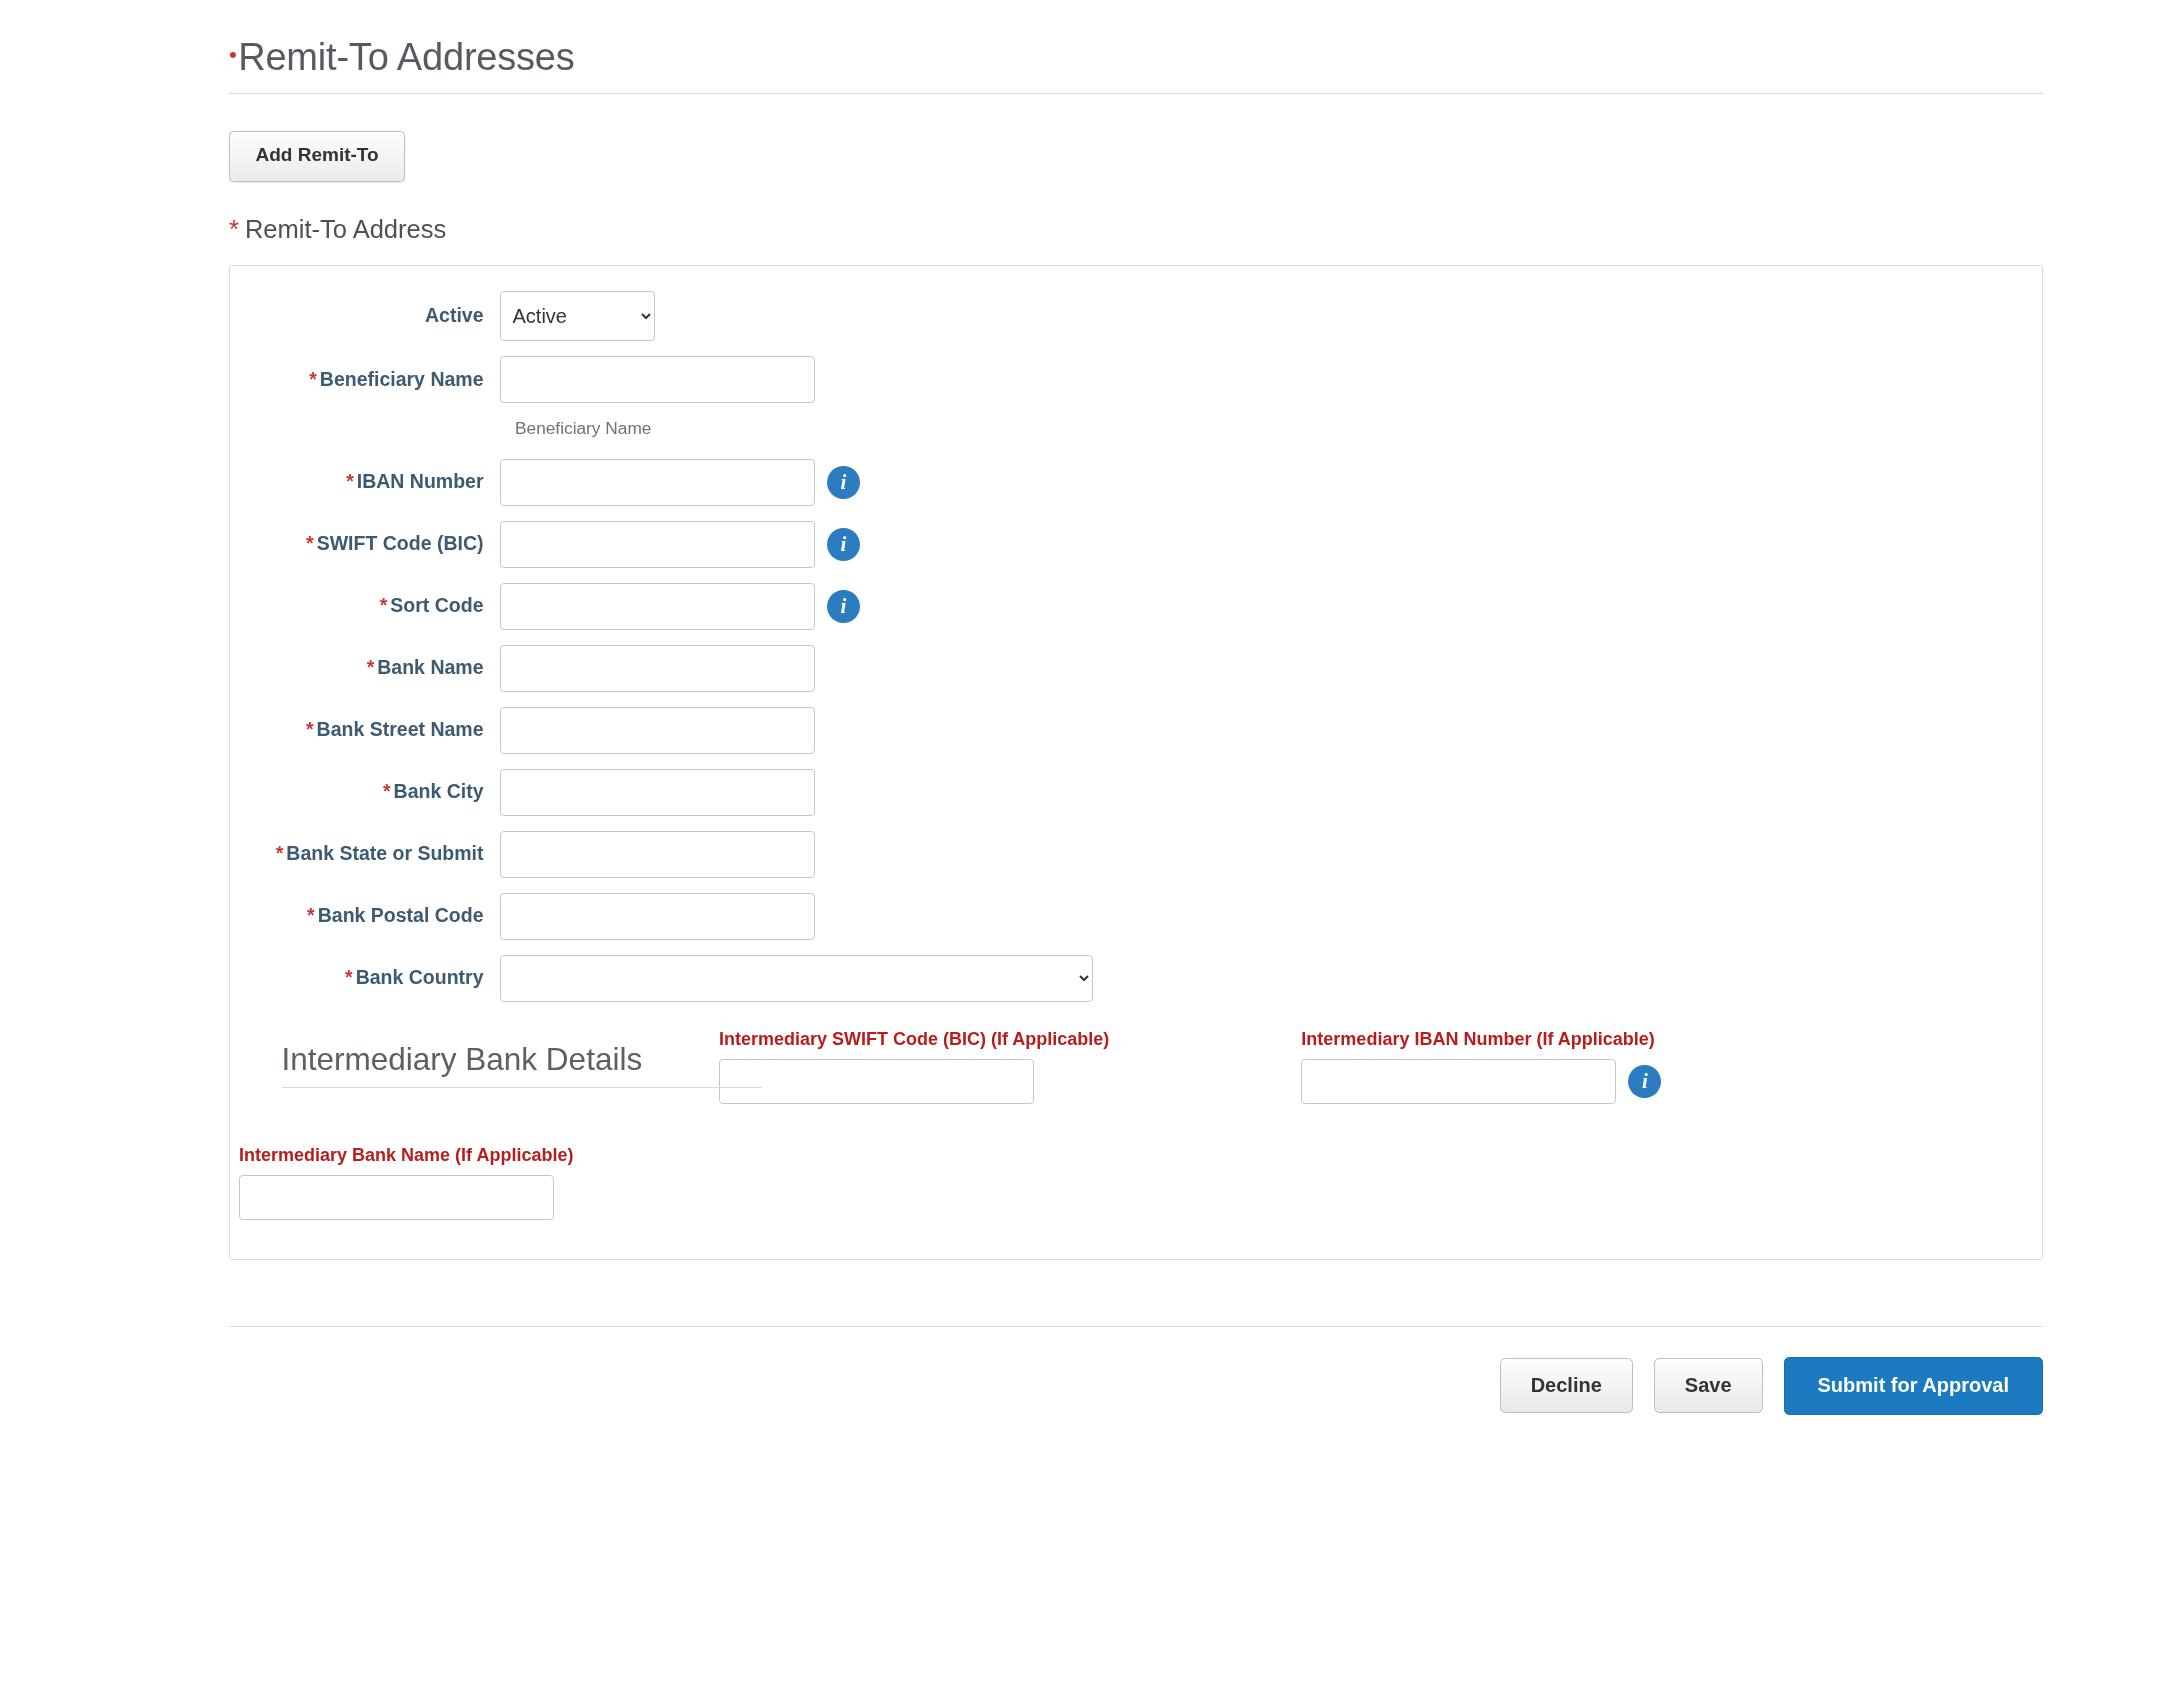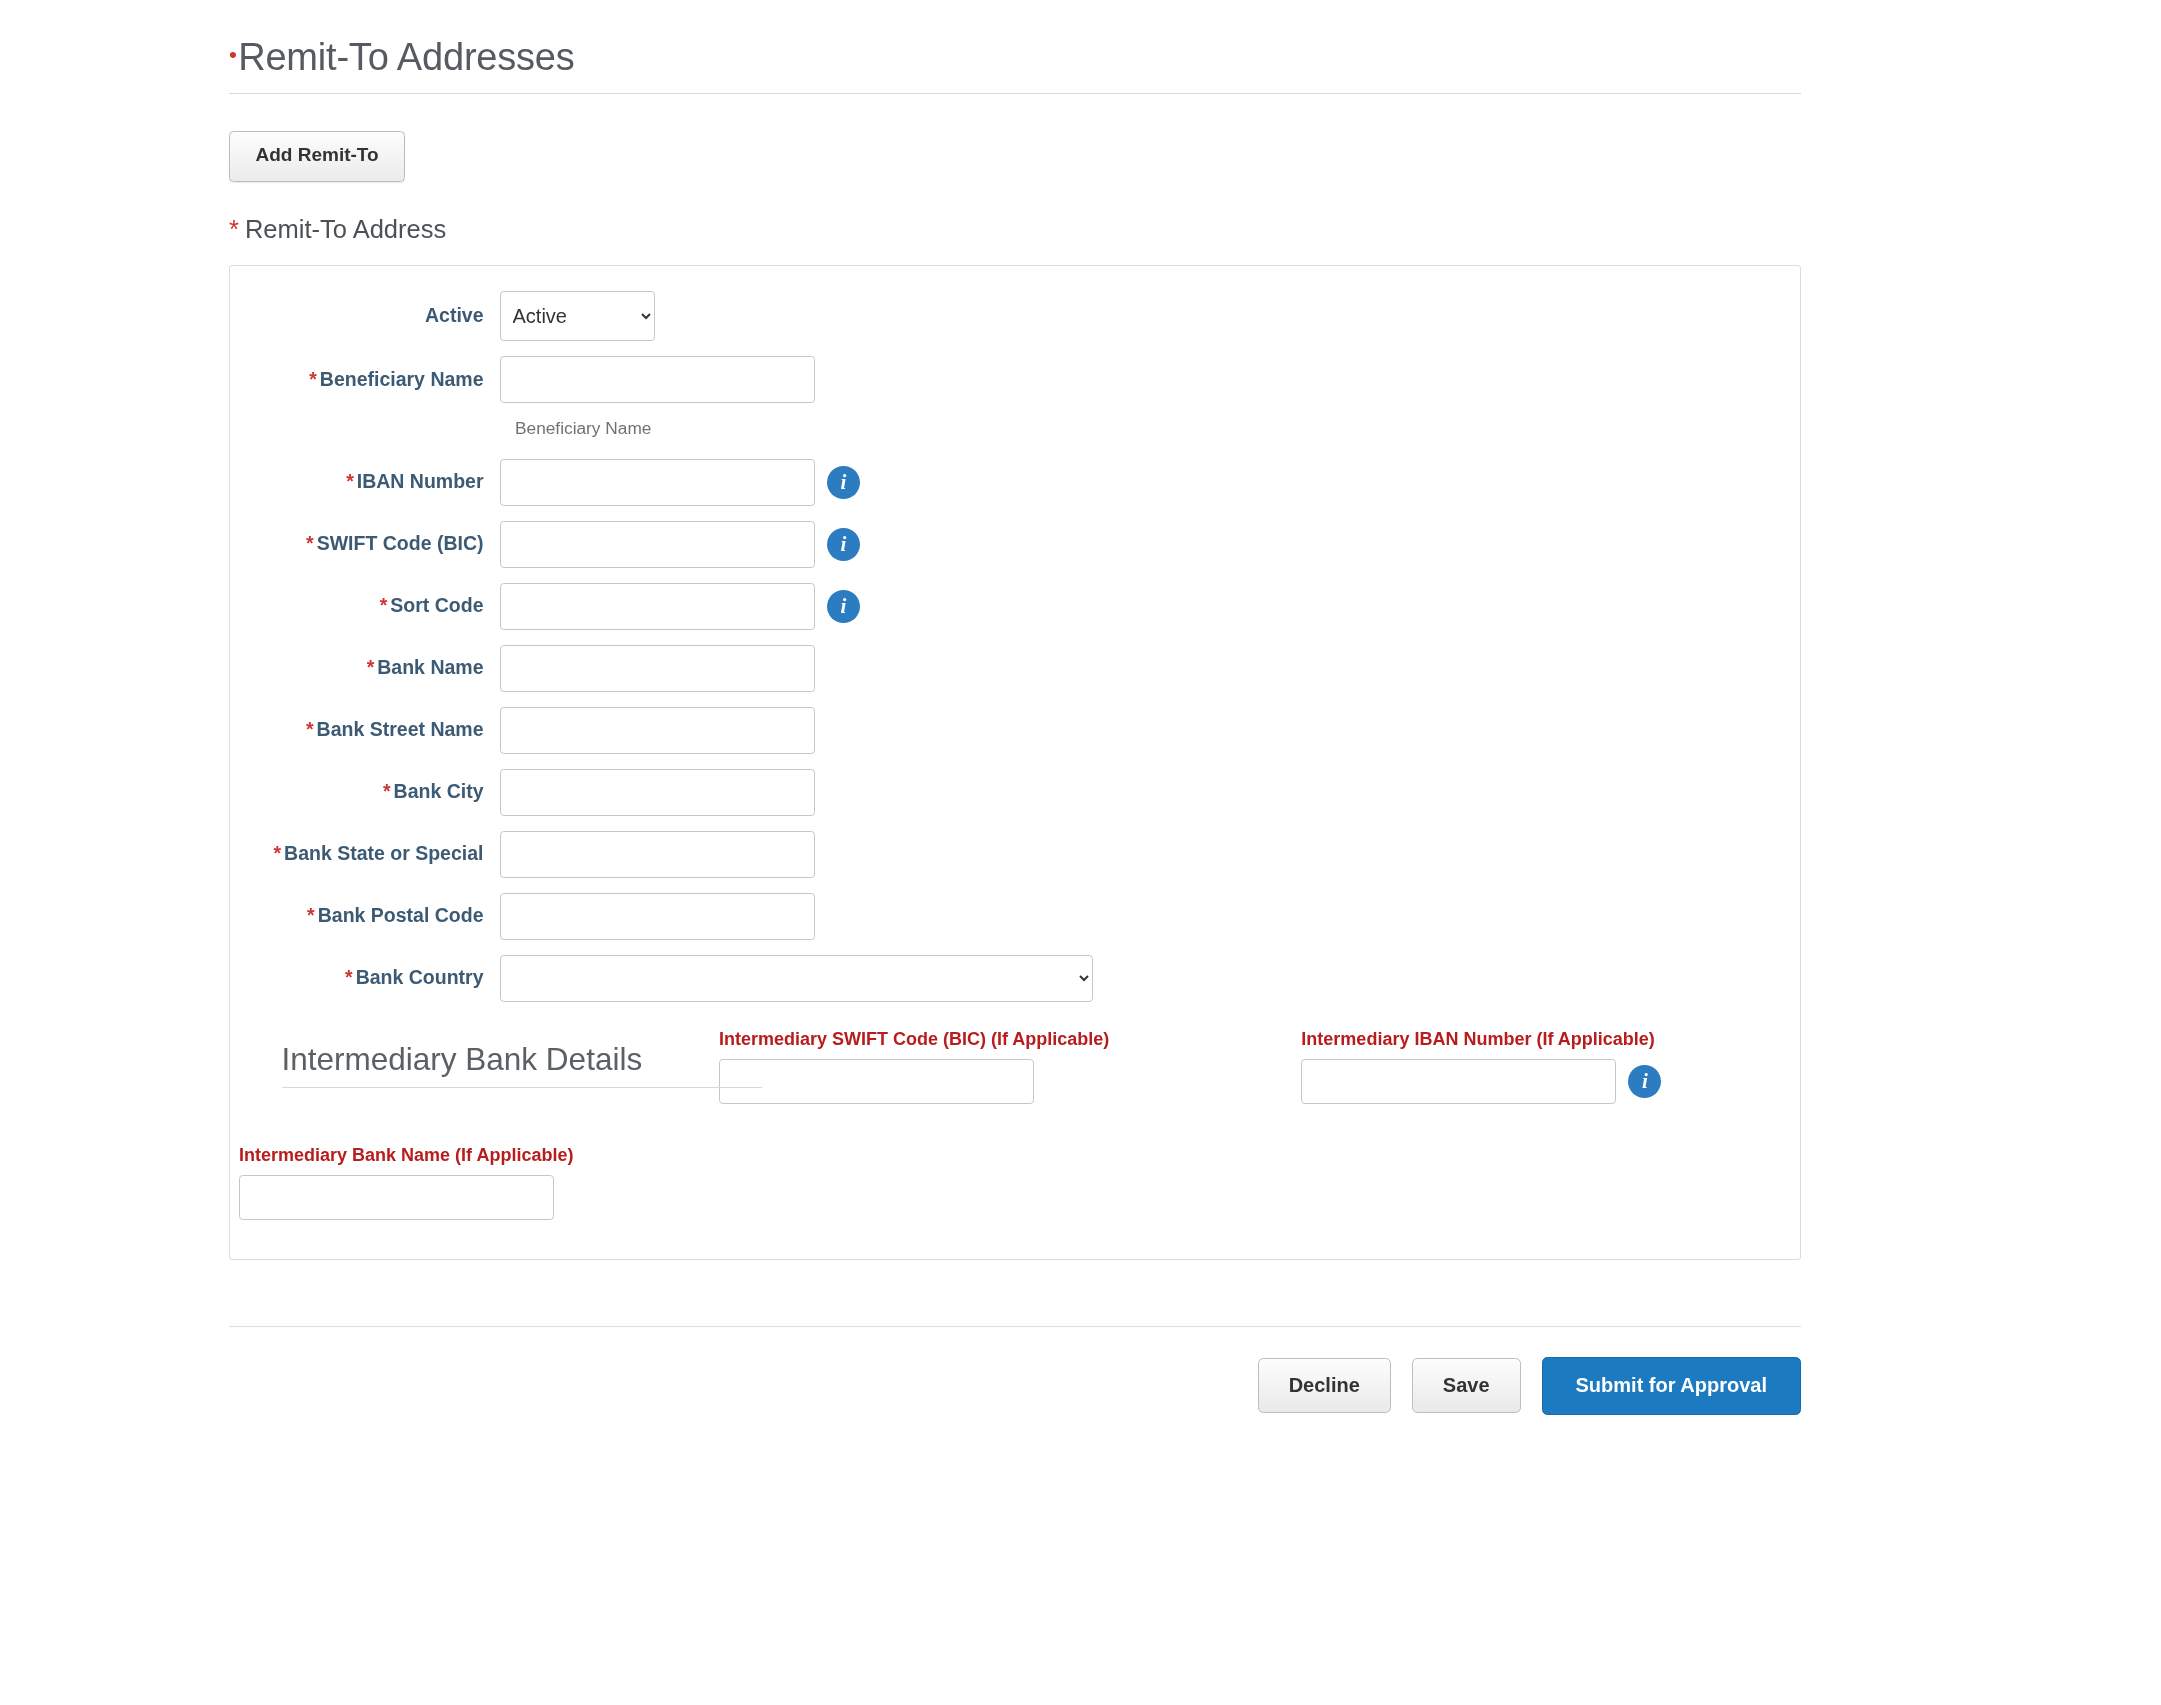--- a/index.html
+++ b/index.html
@@ -12,21 +12,21 @@
   .page {
     position: relative;
     width: 2161px; height: 1705px;
     background: #ffffff;
     overflow: hidden;
   }
   .content {
     position: absolute;
     left: 229px;
     top: 0;
-    width: 1572px;
+    width: 1814px;
   }
 
   
   .section-head {
     position: relative;
     font-size: 38px;
     color: #555b60;
     font-weight: 400;
     padding-bottom: 13.5px;
     margin-top: 36px;
@@ -334,21 +334,21 @@
 
         <div class="frow">
           <div class="flabel">
             <span class="star">*</span><span>Bank City</span>
           </div>
           <input class="finput" type="text" value="" style="">
         </div>
 
         <div class="frow">
           <div class="flabel">
-            <span class="star">*</span><span>Bank State or Special</span>
+            <span class="star">*</span><span>Bank State or Submit</span>
           </div>
           <input class="finput" type="text" value="" style="">
         </div>
 
         <div class="frow">
           <div class="flabel">
             <span class="star">*</span><span>Bank Postal Code</span>
           </div>
           <input class="finput" type="text" value="" style="">
         </div>

